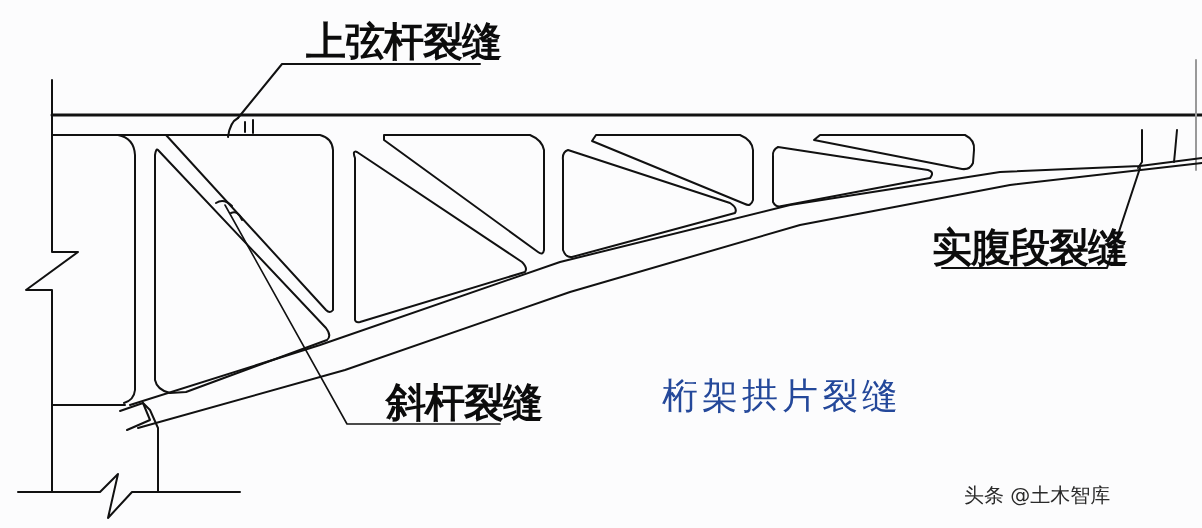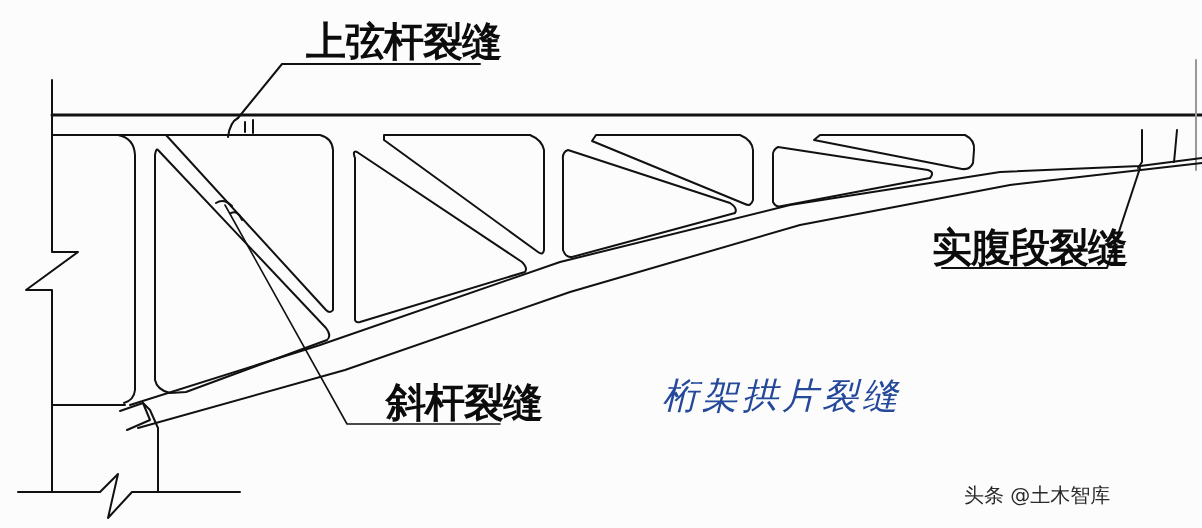--- a/index.html
+++ b/index.html
@@ -1,20 +1,20 @@
 <!DOCTYPE html>
 <html><head>
 <meta charset="utf-8">
 <style>
   html, body { margin: 0; padding: 0; background: #fcfcfd; }
   #canvas { position: relative; width: 1202px; height: 528px; overflow: hidden; background: #fcfcfd; text-align: right; }
   svg { position: absolute; left: 0; top: 0; }
   .lbl { position: absolute; font-family: "DejaVu Sans", sans-serif; white-space: nowrap; }
   .callout { font-weight: bold; font-size: 40px; color: #0c0c0c; letter-spacing: -1px; }
-  .title { font-size: 36px; color: #24489a; letter-spacing: 4px; font-style: italic; }
+  .title { font-size: 36px; color: #24489a; letter-spacing: 4px; }
   .wm { font-size: 20px; color: #2a2a2a; }
 </style>
 </head>
 <body>
 
 <div id="canvas">
   <svg width="1202" height="528" viewBox="0 0 1202 528" fill="none" stroke="#111" stroke-width="2" stroke-linejoin="round" stroke-linecap="round">
 
     <line x1="52" y1="115" x2="1202" y2="115" stroke-width="3"></line>
     <line x1="52" y1="135" x2="168" y2="135"></line>

